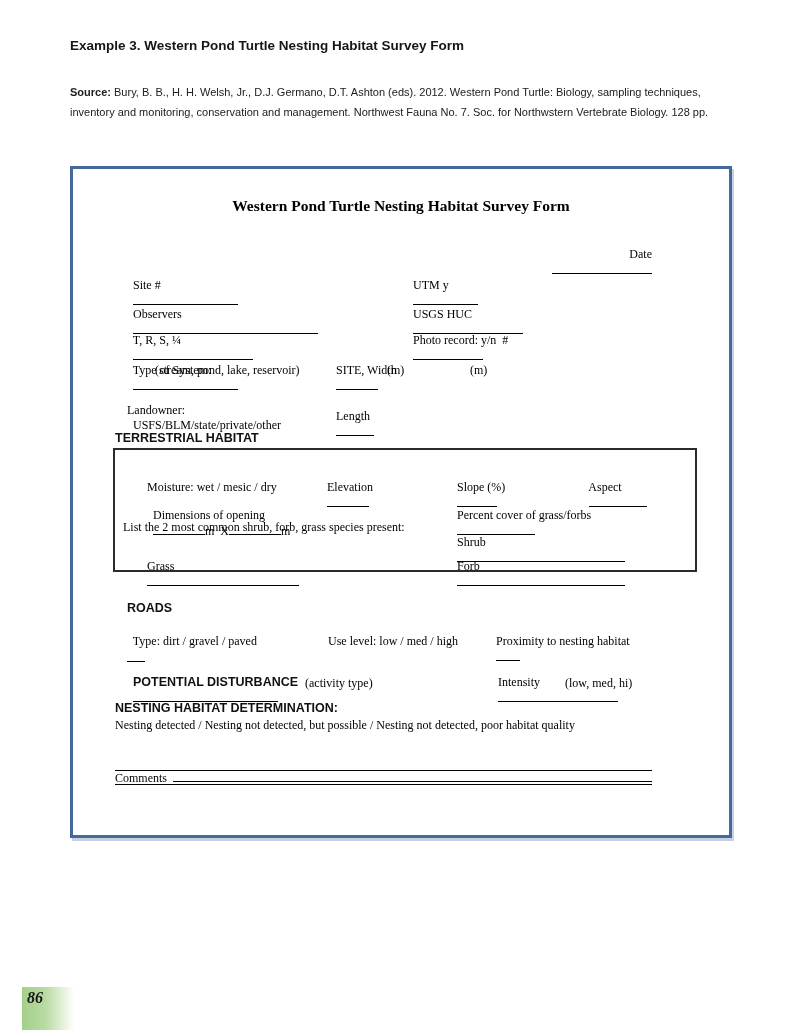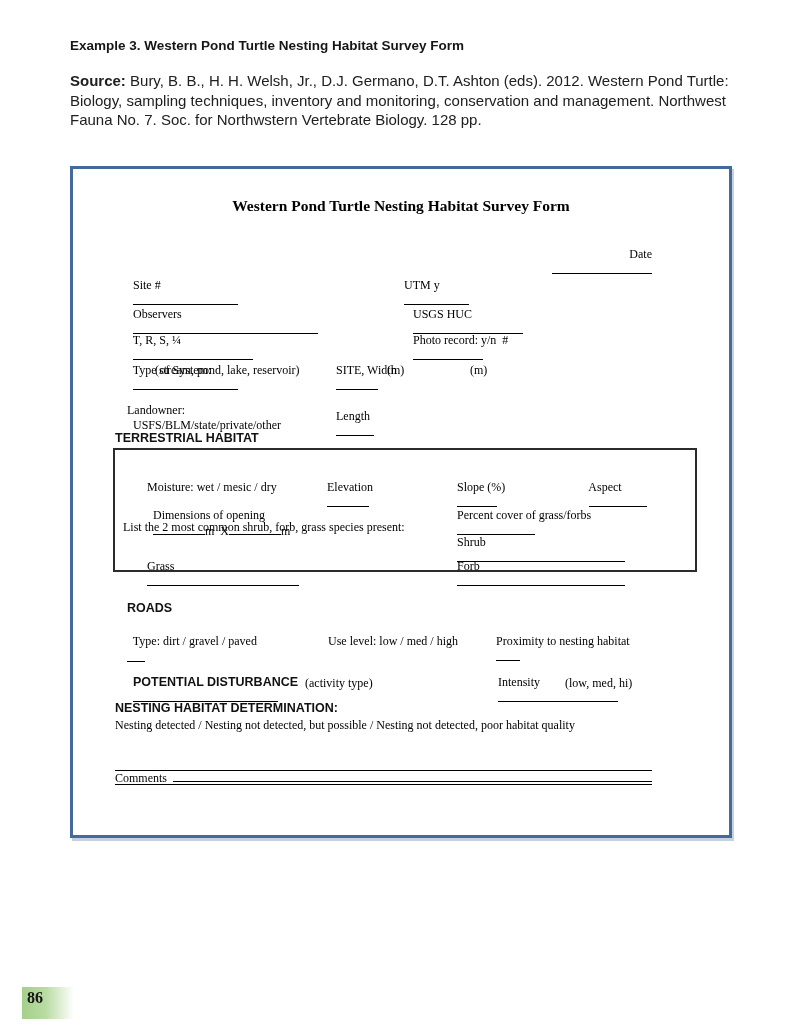--- a/index.html
+++ b/index.html
@@ -10,23 +10,23 @@
     overflow:hidden;
   }
 
   
   .doc-heading {
     position:absolute; left:70px; top:38px; width:680px;
     font-family:"Liberation Sans", sans-serif;
     font-weight:bold; font-size:13.5px; color:#161616;
   }
   .source-para {
-    position:absolute; left:70px; top:71px; width:672px;
+    position:absolute; left:70px; top:83px; width:672px;
     font-family:"Liberation Sans", sans-serif;
-    font-size:15px; line-height:19.5px; color:#202020;
+    font-size:11px; line-height:19.5px; color:#202020;
   }
   .source-label { font-weight:bold; }
 
   
   .formbox {
     position:absolute; left:70px; top:166px;
     width:656px; height:666px; background:#fff;
     border:3px solid #44699b;
     box-shadow:2px 3px 0 #c6d1e0;
   }
@@ -62,22 +62,23 @@
   .r-distcap { top:507px; height:12px; }
   .nest-heading { position:absolute; left:42px; top:532px; }
   .r-nestopts { top:549px; }
   .r-comments { top:574px; display:flex; align-items:baseline; }
   .comments-blank { flex:1; margin-left:6px; }
   .cline { position:absolute; left:42px; right:77px; height:14px; border-bottom:1.5px solid #000; }
   .cl2 { top:587px; } .cl3 { top:601px; }
 
   
   .page-badge {
-    position:absolute; left:22px; top:987px; width:52px; height:32px;
+    position:absolute; left:22px; top:987px; width:52px; height:43px;
     background:linear-gradient(90deg, #a5cf8b 0%, #b9dba2 45%, #ffffff 100%);
+    font-style:italic;
   }
   .page-badge span {
     display:inline-block; padding:2px 0 0 5px;
     font-family:"Liberation Serif", serif; font-weight:bold; font-size:16px; color:#151515;
   }
 </style>
 </head>
 <body>
 
 <div class="doc-heading">Example 3. Western Pond Turtle Nesting Habitat Survey Form</div>
@@ -94,21 +95,21 @@
   <div class="row r-date">
     <span class="b">Date</span>
     <span class="blank" style="width:100px"></span>
   </div>
 
   <div class="row r-site">
     <span class="col" style="left:0">
       <span class="b">Site #</span>
       <span class="blank" style="width:105px"></span>
     </span>
-    <span class="col" style="left:271px">
+    <span class="col" style="left:280px">
       <span class="b">UTM y</span>
       <span class="blank" style="width:65px"></span>
     </span>
   </div>
 
   <div class="row r-observers">
     <span class="col" style="left:0">
       <span class="b">Observers</span>
       <span class="blank" style="width:185px"></span>
     </span>

